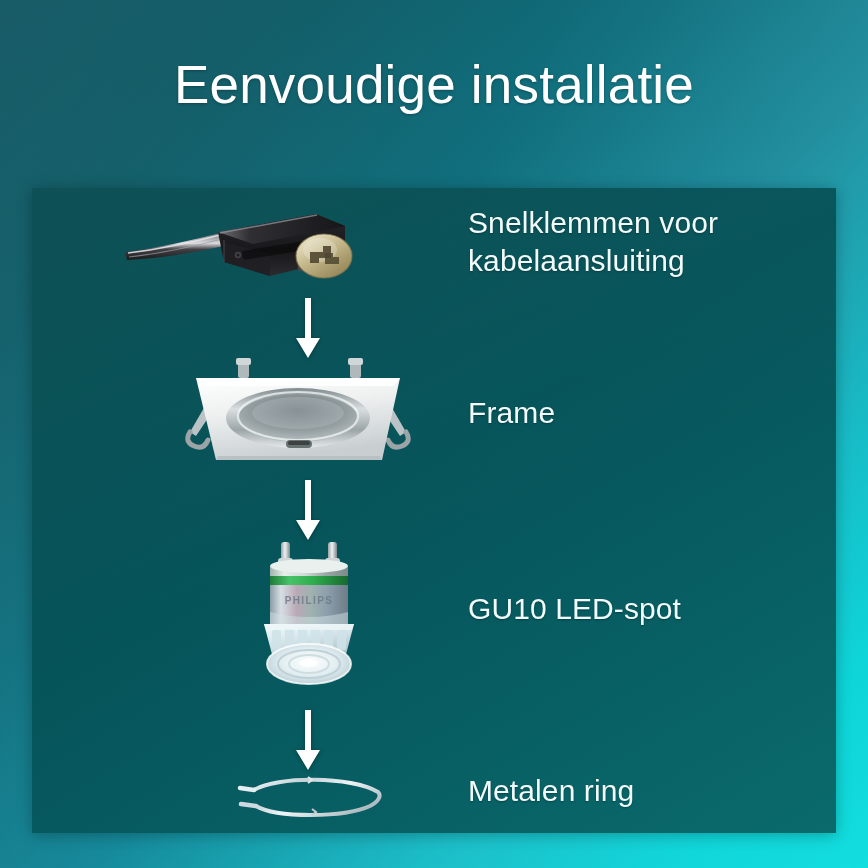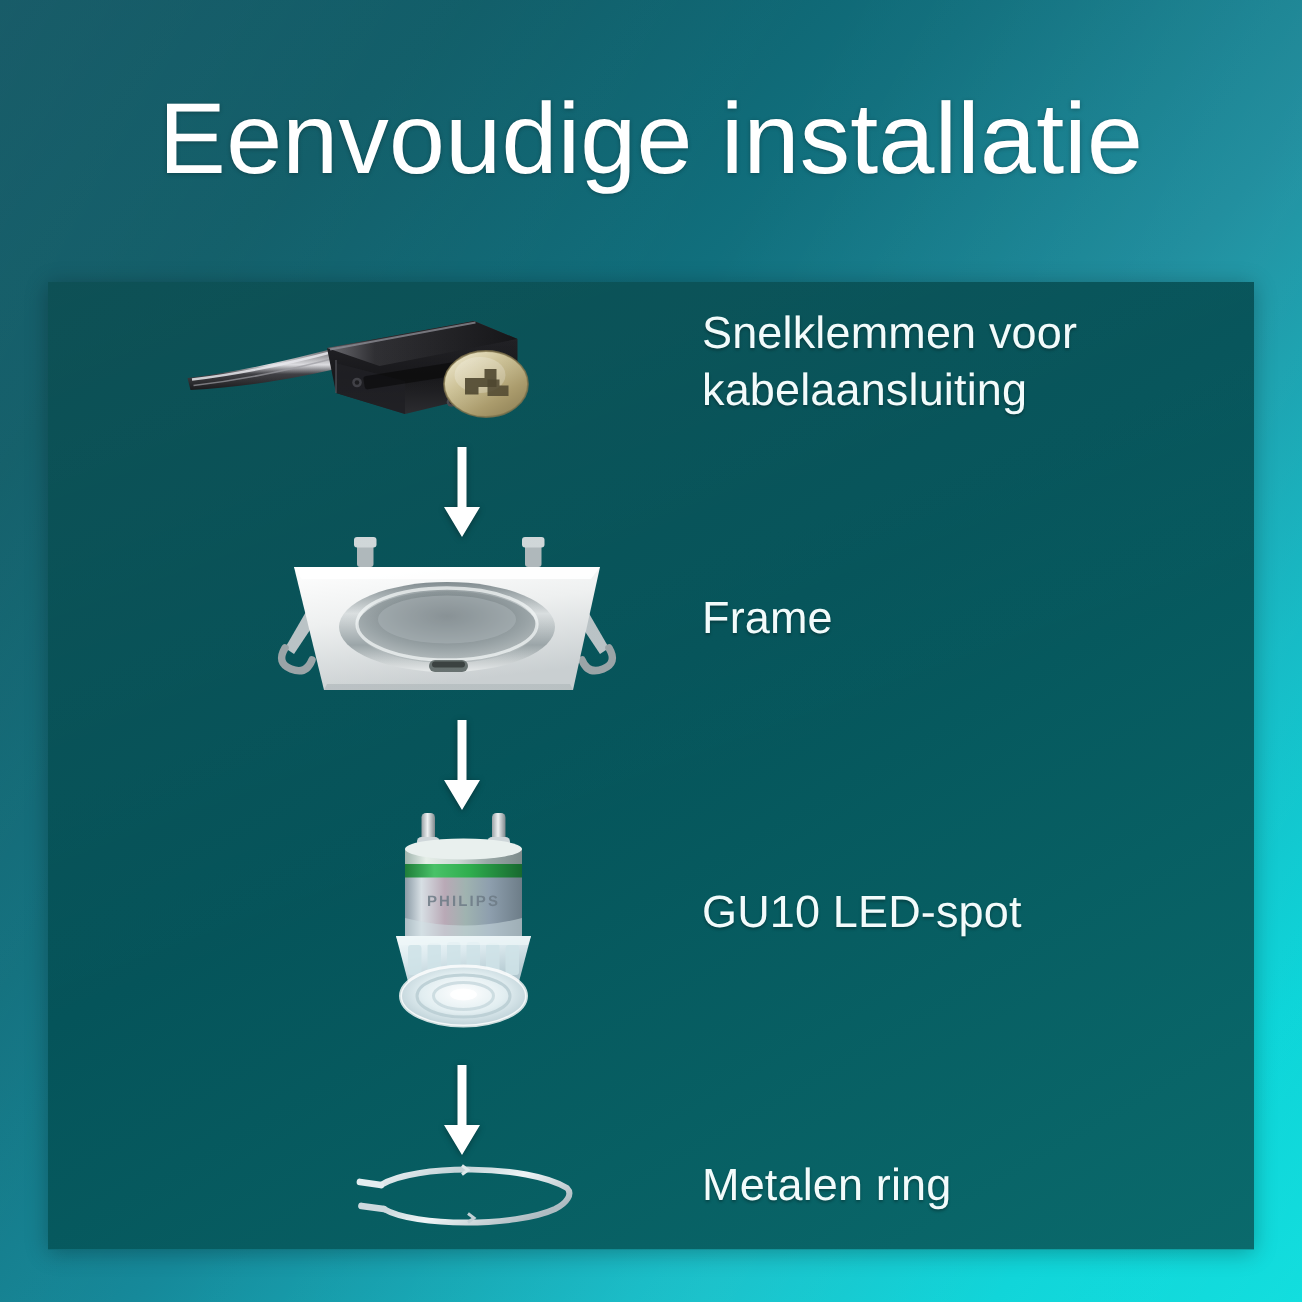--- a/index.html
+++ b/index.html
@@ -25,21 +25,21 @@
   #stage:before{
     content:"";position:absolute;inset:0;
     background:linear-gradient(118deg,rgba(255,255,255,0.05) 0%,rgba(255,255,255,0) 42%,rgba(255,255,255,0.06) 70%,rgba(255,255,255,0) 100%);
     pointer-events:none;
   }
 
   #title{
     position:absolute;left:0;top:56px;width:868px;
     text-align:center;
     color:#ffffff;
-    font-size:67px;
+    font-size:53px;
     font-weight:300;
     letter-spacing:0.2px;
     line-height:1.1;
     text-shadow:0 1px 3px rgba(0,0,0,0.28);
   }
 
   #panel{
     position:absolute;left:32px;top:188px;width:804px;height:645px;
     background:linear-gradient(150deg,#054a4f 0%,#05545a 45%,#0a6a6c 100%);
     box-shadow:0 2px 14px rgba(0,0,0,0.28);

